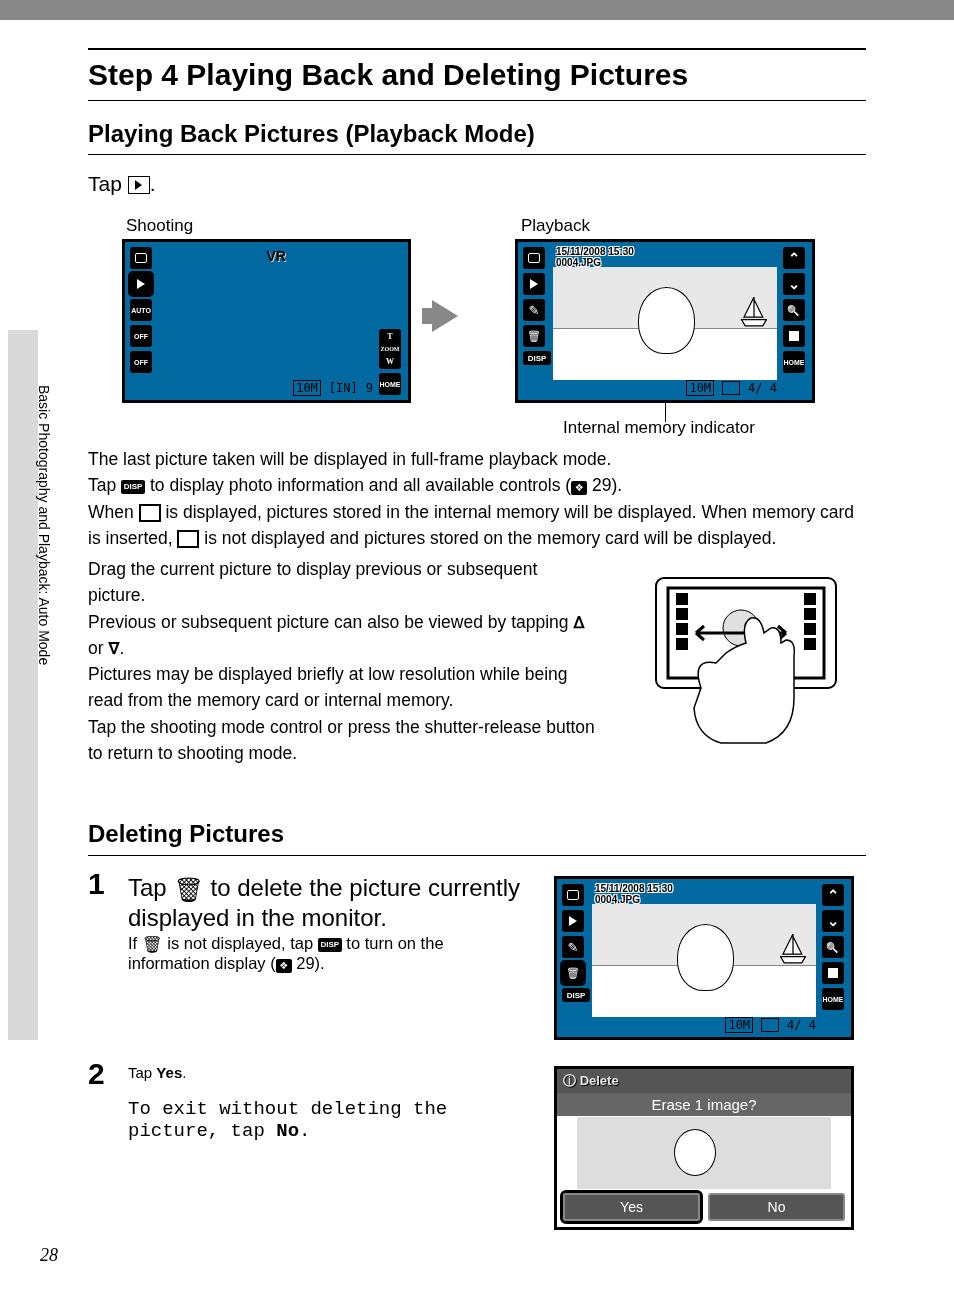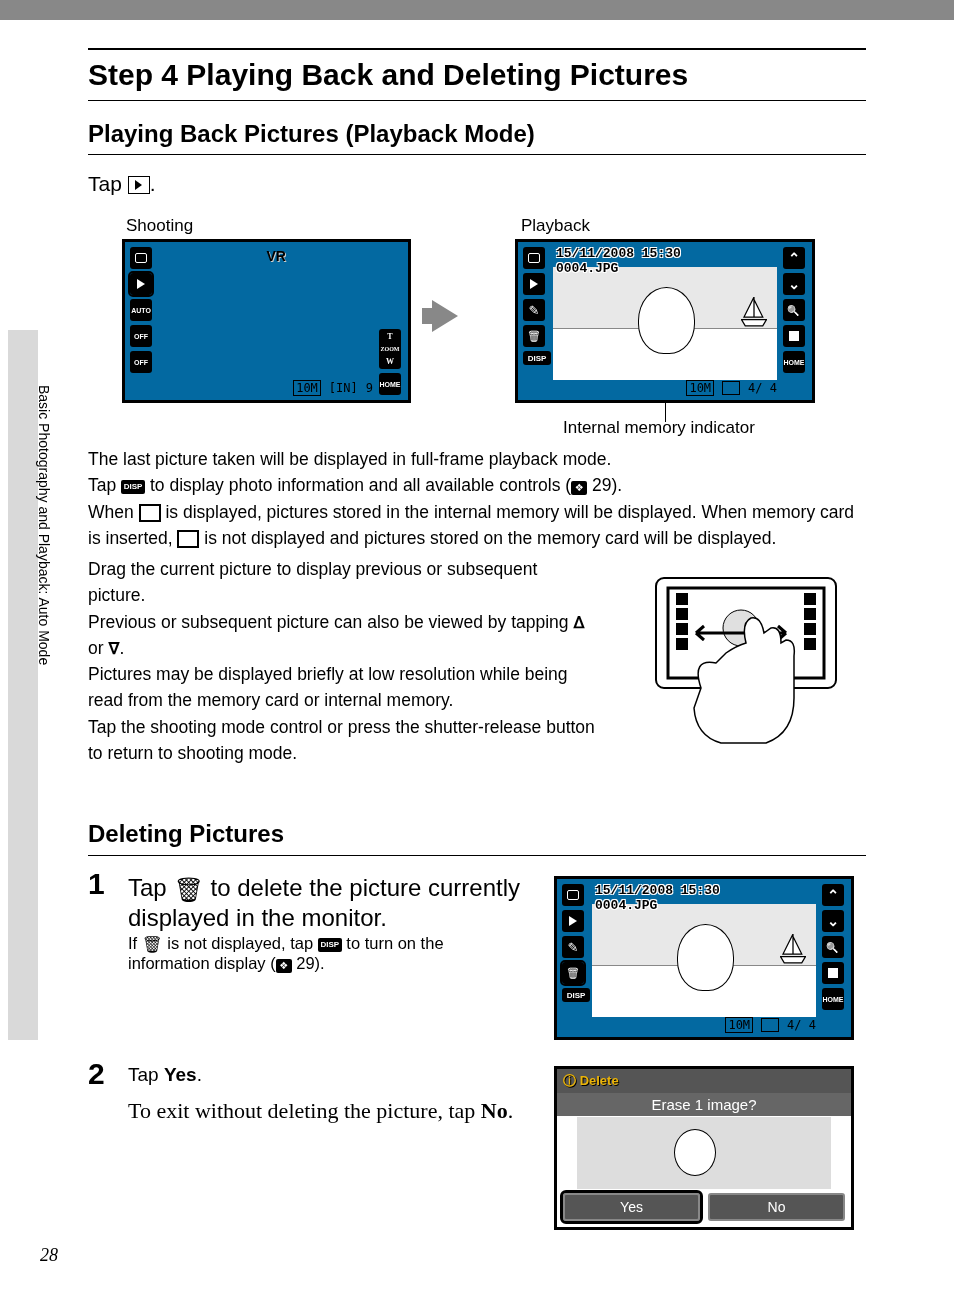--- a/index.html
+++ b/index.html
@@ -31,41 +31,41 @@
   .ico.disp{width:28px;height:14px;font-size:8px;font-weight:bold}
   .rtcol{position:absolute;right:5px;top:5px;width:24px;display:flex;flex-direction:column;gap:4px}
   .ico.up::before{content:"⌃";color:#fff;font-weight:bold;font-size:14px}
   .ico.down::before{content:"⌄";color:#fff;font-weight:bold;font-size:14px}
   .ico.zoom::before{content:"🔍";font-size:10px;filter:grayscale(1) brightness(3)}
   .ico.thumb::before{content:"";width:10px;height:10px;background:#fff}
   .ico.home{font-size:7px;font-weight:bold}
   .tzoom{width:22px;height:40px;background:#000;border-radius:3px;color:#fff;font-size:8px;display:flex;flex-direction:column;align-items:center;justify-content:space-around;font-weight:bold}
   .botinfo{position:absolute;bottom:4px;left:35px;right:35px;font-family:monospace;font-size:12px;display:flex;justify-content:flex-end;gap:8px;align-items:center}
   .internal-mem{display:inline-block;width:16px;height:12px;border:1.5px solid #000}
-  .topinfo{position:absolute;top:4px;left:38px;font-family:Liberation Mono, monospace;font-size:13px;text-shadow:1px 1px 0 #fff,-1px -1px 0 #fff,1px -1px 0 #fff,-1px 1px 0 #fff;font-weight:bold}
+  .topinfo{position:absolute;top:4px;left:38px;font-family:Liberation Sans, sans-serif;font-size:10px;text-shadow:1px 1px 0 #fff,-1px -1px 0 #fff,1px -1px 0 #fff,-1px 1px 0 #fff;font-weight:bold}
   .callout{position:absolute;top:418px;left:563px;font-family:Arial,sans-serif;font-size:17px}
   .callout-line{position:absolute;top:400px;left:665px;width:1px;height:22px;border-left:1px solid #000}
   .body{position:absolute;left:88px;right:88px;font-family:Arial,sans-serif;font-size:17.5px;line-height:1.5}
   .body1{top:446px}
   .body2{top:556px;width:510px}
   .hand-ill{position:absolute;top:568px;right:88px;width:240px;height:195px;border:0}
   .side-tab{position:absolute;left:8px;top:330px;width:30px;height:710px;background:#d9d9d9}
   .side-text{position:absolute;left:36px;top:385px;font-family:Arial,sans-serif;font-size:14px;writing-mode:vertical-rl;text-orientation:mixed}
   .h2b{position:absolute;top:820px;left:88px;font-family:Arial,sans-serif;font-weight:bold;font-size:24px}
   .h2b-rule{position:absolute;top:855px;left:88px;right:88px;border-top:1px solid #000}
   .num{font-family:Arial,sans-serif;font-size:30px;font-weight:bold;position:absolute}
   .step1n{top:867px;left:88px}
   .step1t{position:absolute;top:874px;left:128px;width:400px;font-family:Arial,sans-serif;font-size:24px}
   .step1b{position:absolute;top:934px;left:128px;width:400px;font-family:Arial,sans-serif;font-size:16.5px}
   .play2{top:876px;left:554px;width:294px;height:158px}
   .step2n{top:1057px;left:88px}
-  .step2t{position:absolute;top:1064px;left:128px;font-family:Arial,sans-serif;font-size:19px}
-  .step2b{position:absolute;top:1098px;left:128px;width:400px;font-family:Liberation Serif, serif;font-size:22px}
+  .step2t{position:absolute;top:1064px;left:128px;font-family:Arial,sans-serif;font-size:15px}
+  .step2b{position:absolute;top:1098px;left:128px;width:400px;font-family:Liberation Mono, monospace;font-size:19px}
   .dialog{position:absolute;top:1066px;left:554px;width:294px;height:158px;border:3px solid #000;background:#fff}
-  .dlg-bar{background:#555;color:#eab308;font-family:Arial;font-size:13px;font-weight:bold;padding:3px 6px;text-shadow:1px 1px 0 #000}
+  .dlg-bar{background:#555;color:#e5e5e5;font-family:Arial;font-size:13px;font-weight:bold;padding:3px 6px;text-shadow:1px 1px 0 #000}
   .dlg-q{text-align:center;font-family:Arial;font-size:15px;color:#fff;background:#666;padding:3px}
   .dlg-btns{position:absolute;bottom:6px;left:6px;right:6px;display:flex;gap:8px}
   .dlg-btn{flex:1;background:#555;color:#fff;font-family:Arial;font-size:14px;text-align:center;padding:4px;border:2px solid #888;border-radius:3px}
   .pagenum{position:absolute;bottom:48px;left:40px;font-family:Georgia;font-style:italic;font-size:18px}
   .inline-ico{display:inline-block;vertical-align:middle;width:24px;height:14px;background:#000;color:#fff;font-size:8px;font-weight:bold;text-align:center;line-height:14px;border-radius:2px;font-family:Arial}
   .inline-mem{display:inline-block;vertical-align:middle;width:18px;height:14px;border:2px solid #000}
   .inline-trash{display:inline-block;vertical-align:middle}
   .inline-play{display:inline-block;vertical-align:middle;width:20px;height:16px;border:1.5px solid #000;position:relative}
   .inline-play::after{content:"";position:absolute;top:3px;left:6px;border-top:5px solid transparent;border-bottom:5px solid transparent;border-left:7px solid #000}
   .ref{display:inline-block;background:#000;color:#fff;width:16px;height:14px;font-size:10px;text-align:center;border-radius:2px;line-height:14px}

